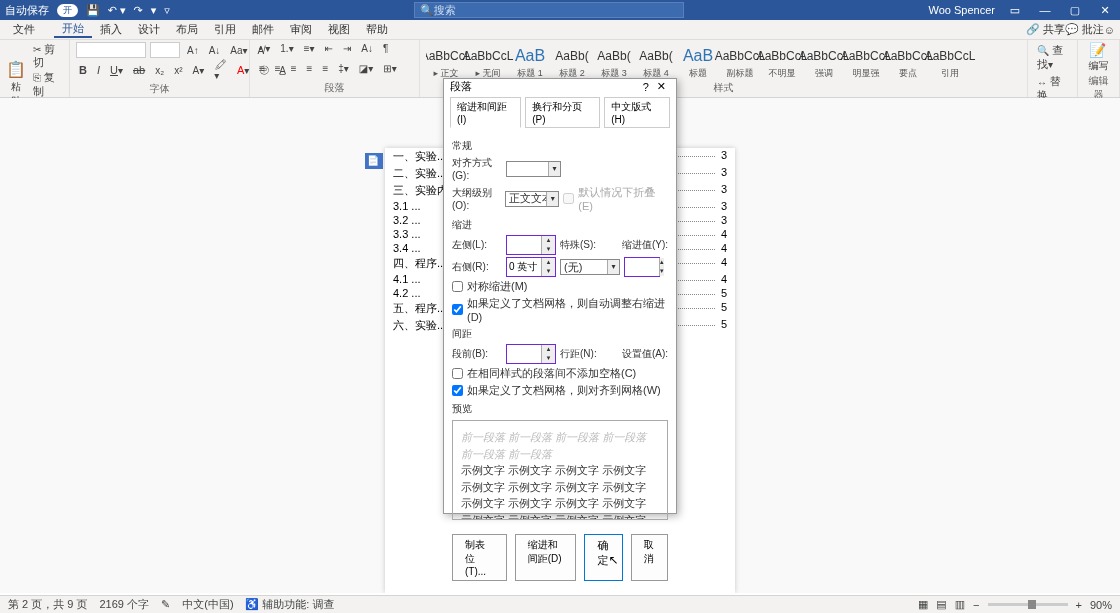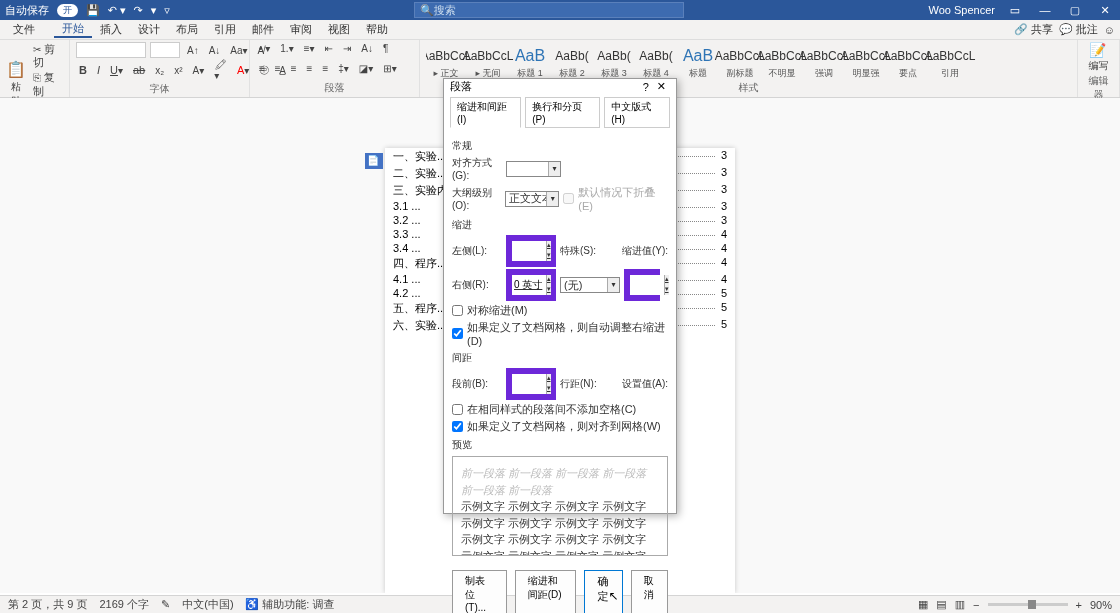--- a/index.html
+++ b/index.html
@@ -7,21 +7,21 @@
 .titlebar{background:#2b579a;height:20px;display:flex;align-items:center;color:#fff;padding:0 5px;}
 .titlebar .left{display:flex;gap:8px;align-items:center;}
 .titlebar .toggle{background:#fff;color:#2b579a;border-radius:8px;padding:0 6px;font-size:9px;}
 .titlebar .center{flex:1;text-align:center;font-size:10px;}
 .titlebar .search{background:#3d6bb0;border:1px solid #5a80bb;width:270px;height:16px;margin:0 auto;display:flex;align-items:center;padding:0 5px;font-size:10px;color:#cde;}
 .titlebar .right{display:flex;gap:10px;align-items:center;}
 .winbtn{width:20px;text-align:center;cursor:pointer;}
 .ribbon-tabs{background:#f3f2f1;height:20px;display:flex;align-items:center;padding:0 5px;border-bottom:1px solid #ddd;}
 .ribbon-tabs .tab{padding:0 8px;font-size:11px;color:#333;cursor:pointer;}
 .ribbon-tabs .tab.active{color:#2b579a;border-bottom:2px solid #2b579a;margin-left:11px;}
-.ribbon-tabs .rshare{margin-left:auto;display:flex;gap:6px;align-items:center;color:#333;}
+.ribbon-tabs .rshare{margin-left:auto;display:flex;align-items:center;color:#333;}
 .ribbon{background:#f3f2f1;height:58px;display:flex;border-bottom:1px solid #d4d4d4;}
 .rgroup{border-right:1px solid #e1e1e1;padding:2px 6px;display:flex;flex-direction:column;justify-content:space-between;position:relative;}
 .rgroup .glabel{text-align:center;font-size:10px;color:#666;}
 .rgroup .grow{display:flex;gap:4px;align-items:center;}
 .rbtn{padding:1px 3px;font-size:10px;color:#444;cursor:pointer;}
 .fontname{border:1px solid #ccc;width:70px;height:16px;font-size:10px;background:#fff;}
 .fontsize{border:1px solid #ccc;width:30px;height:16px;font-size:10px;background:#fff;}
 .styles{display:flex;gap:2px;overflow:hidden;}
 .style-item{width:40px;height:42px;border:1px solid transparent;text-align:center;padding:2px;cursor:pointer;}
 .style-item .prev{font-size:12px;color:#333;height:22px;display:flex;align-items:center;justify-content:center;}
@@ -41,21 +41,21 @@
 .dlg-tab{border:1px solid #ccc;padding:2px 6px;font-size:10px;background:#fff;cursor:pointer;}
 .dlg-tab.active{background:#fff;border-bottom:1px solid #fff;}
 .dlg-body{padding:4px 8px;flex:1;font-size:10px;color:#333;}
 .dlg-sec{margin:4px 0;}
 .dlg-sec .sect{font-size:10px;color:#333;margin-bottom:3px;}
 .dlg-row{display:flex;align-items:center;gap:4px;margin:2px 0;}
 .dlg-row label{width:50px;font-size:10px;}
 .combo{border:1px solid #888;height:16px;background:#fff;display:flex;align-items:center;padding:0 3px;font-size:10px;position:relative;}
 .combo .arr{position:absolute;right:0;top:0;width:12px;height:14px;background:#eee;border-left:1px solid #aaa;text-align:center;font-size:8px;line-height:14px;}
 .combo.sel{background:#0078d4;color:#fff;}
-.spin{border:6px solid #6d28d9;height:32px;width:50px;display:flex;text-decoration:underline;}
+.spin{border:1px solid #6d28d9;height:20px;width:50px;display:flex;}
 .spin input{border:none;width:34px;font-size:10px;padding:0 2px;}
 .spin .ar{width:14px;display:flex;flex-direction:column;border-left:1px solid #aaa;}
 .spin .ar div{flex:1;font-size:7px;text-align:center;background:#eee;line-height:7px;}
 .chk{display:flex;align-items:center;gap:4px;font-size:10px;margin:2px 0;}
 .chk input{width:11px;height:11px;}
 .preview-box{border:1px solid #aaa;height:100px;margin:4px 0;padding:8px;font-size:6px;color:#888;line-height:1.5;overflow:hidden;}
 .dlg-btns{display:flex;gap:8px;padding:6px 8px;justify-content:flex-end;}
 .dlg-btn{border:1px solid #999;padding:3px 12px;font-size:10px;background:#fdfdfd;cursor:pointer;}
 .dlg-btn.primary{border:1px solid #0078d4;}
 .cursor-img{position:absolute;font-size:12px;}
@@ -221,20 +221,28 @@
           <div class="prev" style="">AaBbCcL</div>
           <div class="sname">要点</div>
         </div>
         <div class="style-item">
           <div class="prev" style="">AaBbCcL</div>
           <div class="sname">引用</div>
         </div>
       </div>
     <div class="glabel">样式</div>
   </div>
+  <div class="rgroup" style="width:50px">
+    <div style="font-size:9px;line-height:1.3">
+      <div class="rbtn">🔍 <span>查找</span>▾</div>
+      <div class="rbtn">↔ <span>替换</span></div>
+      <div class="rbtn">▭ <span>选择</span>▾</div>
+    </div>
+    <div class="glabel">编辑</div>
+  </div>
   <div class="rgroup" style="width:42px">
     <div style="text-align:center">
       <div style="font-size:14px">📝</div>
       <div class="rbtn">编写</div>
     </div>
     <div class="glabel">编辑器</div>
   </div>
 </div>
 
 <div class="doc-area">

